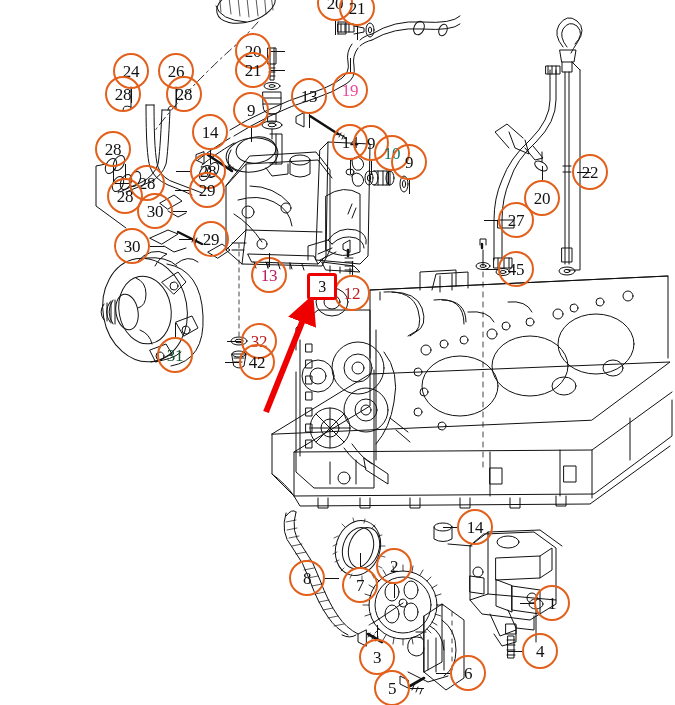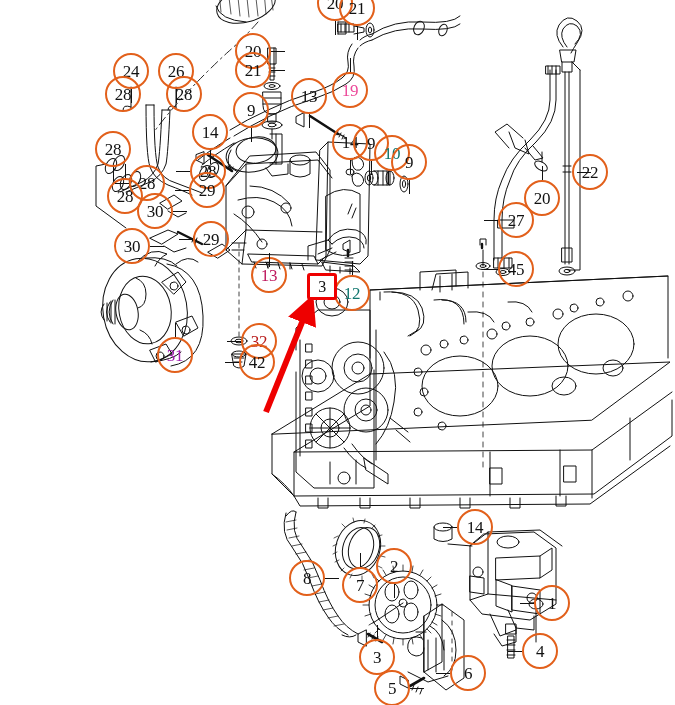--- a/index.html
+++ b/index.html
@@ -499,23 +499,23 @@
       <div class="callout" style="left: 350px; top: 142px; border-color: rgb(226, 96, 27); color: rgb(17, 17, 17);">14</div>
       <div class="leader" style="width: 1px; height: 14px; left: 371px; top: 161px;"></div>
       <div class="callout" style="left: 371px; top: 143px; border-color: rgb(226, 96, 27); color: rgb(17, 17, 17);">9</div>
       <div class="leader" style="width: 1px; height: 14px; left: 388px; top: 171px;"></div>
       <div class="callout" style="left: 392px; top: 153px; border-color: rgb(226, 96, 27); color: #0f766e;">10</div>
       <div class="leader" style="width: 1px; height: 14px; left: 409px; top: 180px;"></div>
       <div class="callout" style="left: 409px; top: 162px; border-color: rgb(226, 96, 27); color: rgb(17, 17, 17);">9</div>
       <div class="leader" style="width: 1px; height: 14px; left: 269px; top: 253px;"></div>
       <div class="callout" style="left: 269px; top: 275px; border-color: rgb(226, 96, 27); color: #be185d;">13</div>
       <div class="leader" style="width: 1px; height: 14px; left: 352px; top: 261px;"></div>
-      <div class="callout" style="left: 352px; top: 293px; border-color: rgb(226, 96, 27); color: #0f766e;">12</div>
+      <div class="callout" style="left: 352px; top: 293px; border-color: rgb(226, 96, 27); color: #b91c1c;">12</div>
       <div class="leader" style="width: 1px; height: 14px; left: 175px; top: 323px;"></div>
-      <div class="callout" style="left: 175px; top: 355px; border-color: rgb(226, 96, 27); color: #a21caf;">31</div>
+      <div class="callout" style="left: 175px; top: 355px; border-color: rgb(226, 96, 27); color: #14532d;">31</div>
       <div class="leader" style="height: 1px; width: 14px; top: 341px; left: 227px;"></div>
       <div class="callout" style="left: 259px; top: 341px; border-color: rgb(226, 96, 27); color: #b91c1c;">32</div>
       <div class="leader" style="height: 1px; width: 14px; top: 362px; left: 225px;"></div>
       <div class="callout" style="left: 257px; top: 362px; border-color: rgb(226, 96, 27); color: rgb(17, 17, 17);">42</div>
       <div class="leader" style="height: 1px; width: 14px; top: 172px; left: 577px;"></div>
       <div class="callout" style="left: 590px; top: 172px; border-color: rgb(226, 96, 27); color: rgb(17, 17, 17);">22</div>
       <div class="leader" style="width: 1px; height: 14px; left: 542px; top: 166px;"></div>
       <div class="callout" style="left: 542px; top: 198px; border-color: rgb(226, 96, 27); color: rgb(17, 17, 17);">20</div>
       <div class="leader" style="height: 1px; width: 14px; top: 220px; left: 484px;"></div>
       <div class="callout" style="left: 516px; top: 220px; border-color: rgb(226, 96, 27); color: rgb(17, 17, 17);">27</div>

